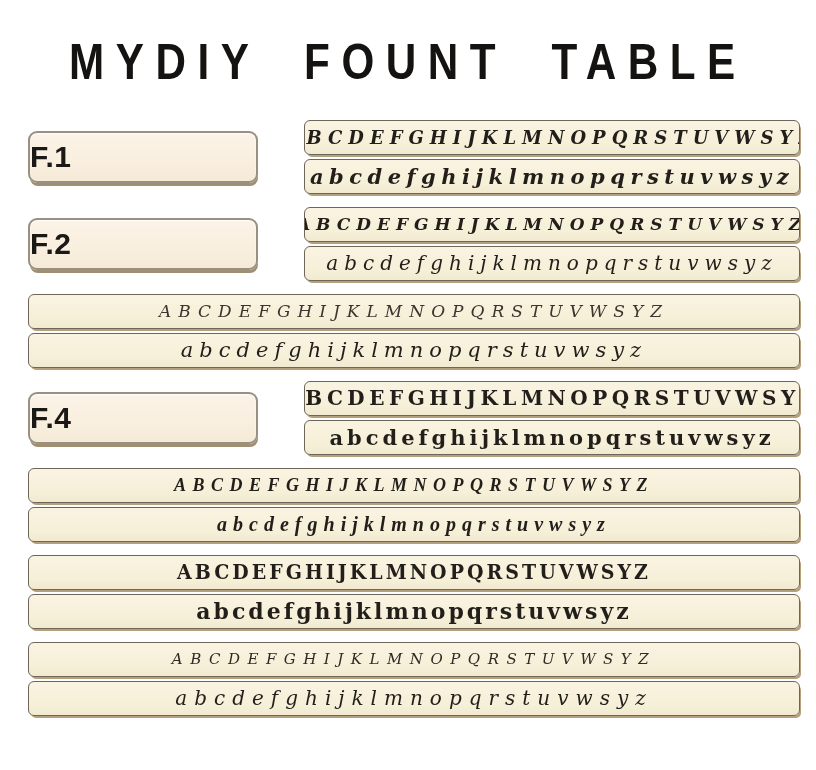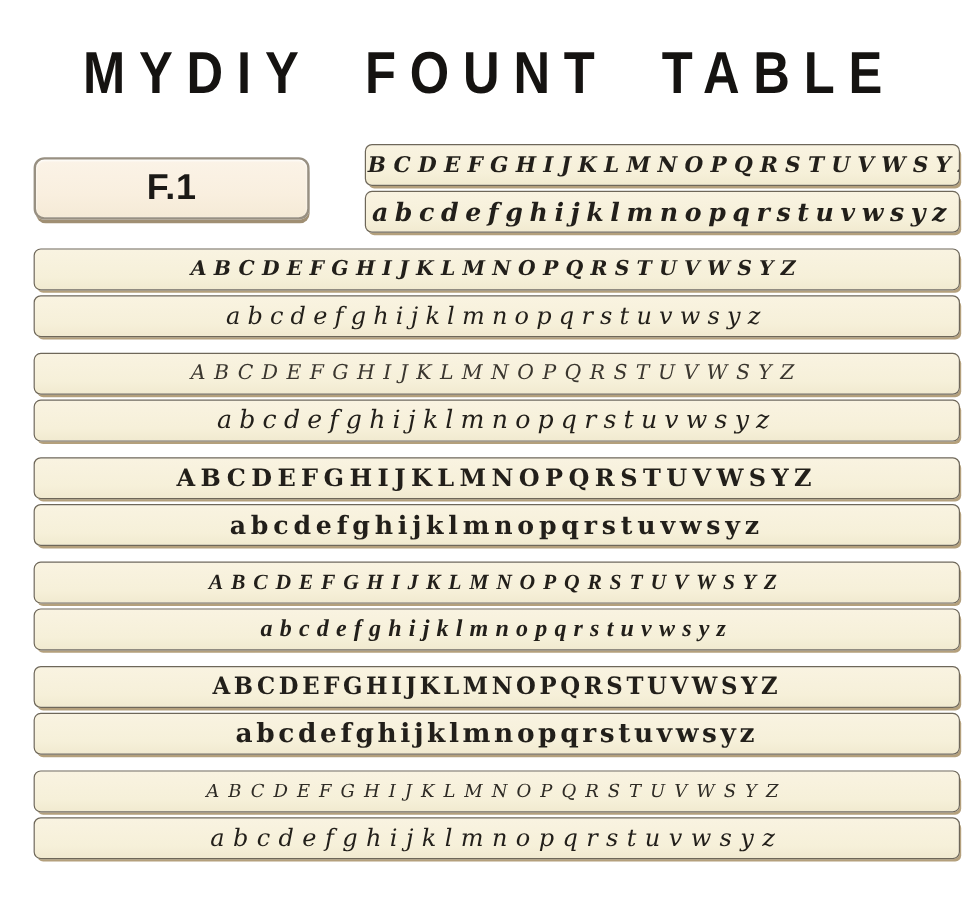--- a/index.html
+++ b/index.html
@@ -50,21 +50,20 @@
     width: 226px;
     height: 48px;
     margin-right: 46px;
     flex: 0 0 auto;
     background: linear-gradient(180deg, #fbf3e7 0%, #f9efdf 60%, #f5ead6 100%);
     border: 2px solid #989082;
     border-radius: 9px;
     box-shadow: 1px 4px 0 -1px #a08f73, inset 0 1px 2px #ffffff;
     display: flex;
     align-items: center;
-    justify-content: center;
   }
   .plate-label {
     font-family: "Liberation Sans", sans-serif;
     font-weight: 700;
     font-size: 30px;
     color: #1b1916;
     letter-spacing: 0.5px;
   }
   .strips {
     flex: 1 1 auto;
@@ -132,20 +131,23 @@
         <div class="strip upper">
           <span class="sample">ABCDEFGHIJKLMNOPQRSTUVWSYZ</span>
         </div>
         <div class="strip lower">
           <span class="sample">abcdefghijklmnopqrstuvwsyz</span>
         </div>
       </div>
     </div>
 
     <div class="font-row r2">
+      <div class="plate">
+        <span class="plate-label">F.2</span>
+      </div>
       <div class="strips">
         <div class="strip upper">
           <span class="sample">ABCDEFGHIJKLMNOPQRSTUVWSYZ</span>
         </div>
         <div class="strip lower">
           <span class="sample">abcdefghijklmnopqrstuvwsyz</span>
         </div>
       </div>
     </div>
 
@@ -154,20 +156,23 @@
         <div class="strip upper">
           <span class="sample">ABCDEFGHIJKLMNOPQRSTUVWSYZ</span>
         </div>
         <div class="strip lower">
           <span class="sample">abcdefghijklmnopqrstuvwsyz</span>
         </div>
       </div>
     </div>
 
     <div class="font-row r4">
+      <div class="plate">
+        <span class="plate-label">F.4</span>
+      </div>
       <div class="strips">
         <div class="strip upper">
           <span class="sample">ABCDEFGHIJKLMNOPQRSTUVWSYZ</span>
         </div>
         <div class="strip lower">
           <span class="sample">abcdefghijklmnopqrstuvwsyz</span>
         </div>
       </div>
     </div>
 

